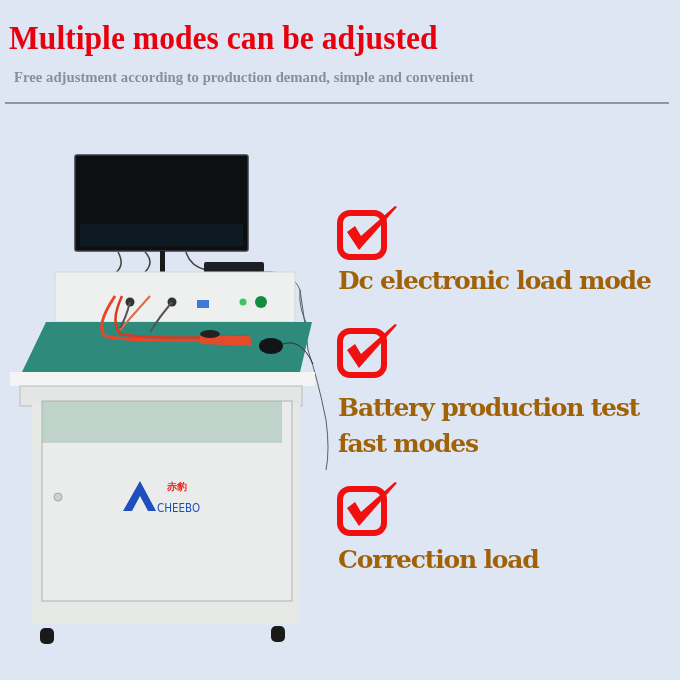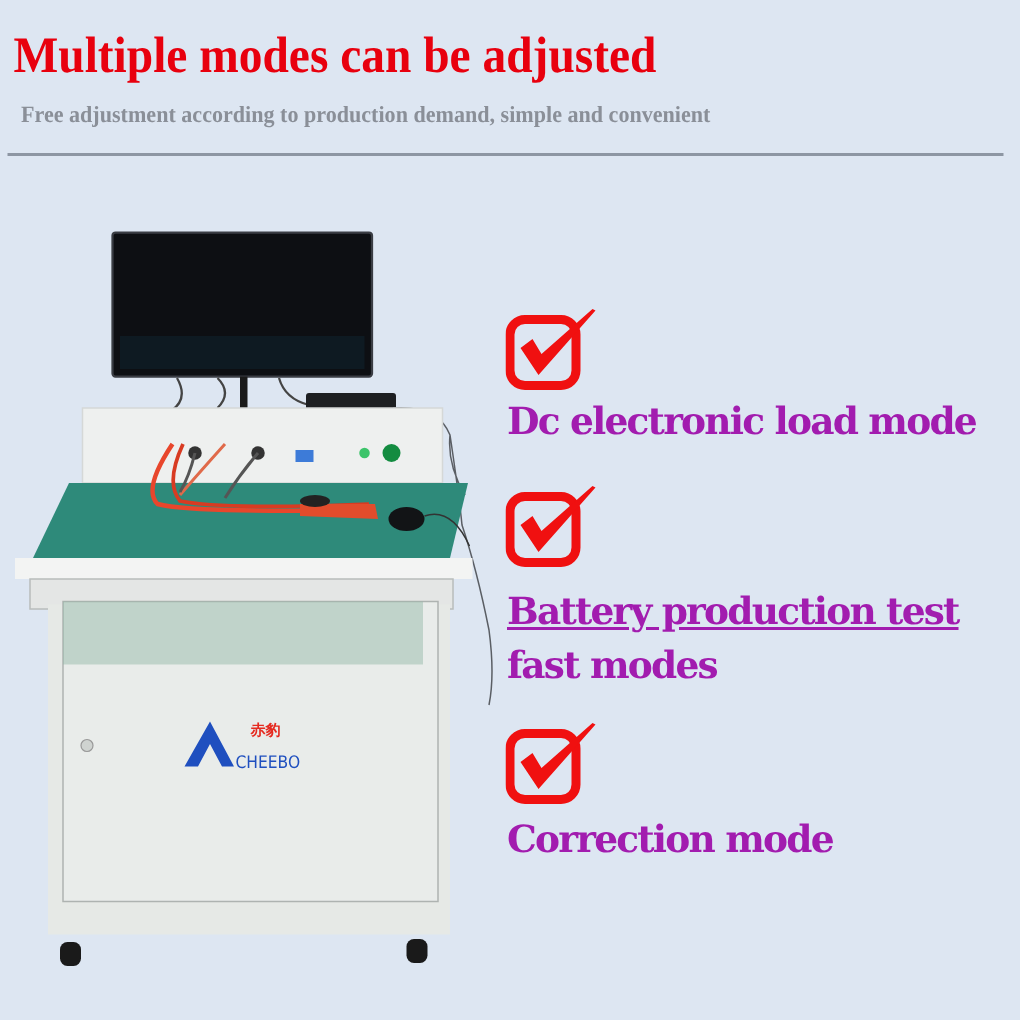--- a/index.html
+++ b/index.html
@@ -24,21 +24,21 @@
   .divider {
     position: absolute; left: 5px; top: 102px; width: 664px; height: 2px;
     background: #8d96a3;
   }
   
   .feature { position: absolute; left: 337px; }
   .check { position: absolute; width: 62px; height: 56px; }
   .feature-label {
     position: absolute; left: 1px; white-space: nowrap;
     font-family: "DejaVu Serif", serif; font-weight: bold;
-    font-size: 25px; color: #a21caf; letter-spacing: -1.2px; line-height: 36px;
+    font-size: 25px; color: #a16207; letter-spacing: -1.2px; line-height: 36px;
   }
   
   .machine { position: absolute; left: 0; top: 0; width: 330px; height: 680px; }
 </style>
 </head>
 <body>
 
 <div class="title">Multiple modes can be adjusted</div>
 <div class="subtitle">Free adjustment according to production demand, simple and convenient</div>
 <div class="divider"></div>
@@ -102,23 +102,23 @@
     <path d="M10 28 L22 46 L60 3 L58 2 L24 32 L18 22 Z" fill="#f01010"></path>
   </svg>
   <div class="feature-label" style="top:63px;">Dc electronic load mode</div>
 </div>
 
 <div class="feature" style="top:318px;">
   <svg class="check" style="left:0;top:4px;" viewBox="0 0 62 56">
     <rect x="3" y="9" width="44" height="44" rx="10" fill="none" stroke="#f01010" stroke-width="6"></rect>
     <path d="M10 28 L22 46 L60 3 L58 2 L24 32 L18 22 Z" fill="#f01010"></path>
   </svg>
-  <div class="feature-label" style="top:72px;text-decoration:underline;">Battery production test</div>
+  <div class="feature-label" style="top:72px;">Battery production test</div>
   <div class="feature-label" style="top:108px;">fast modes</div>
 </div>
 
 <div class="feature" style="top:476px;">
   <svg class="check" style="left:0;top:4px;" viewBox="0 0 62 56">
     <rect x="3" y="9" width="44" height="44" rx="10" fill="none" stroke="#f01010" stroke-width="6"></rect>
     <path d="M10 28 L22 46 L60 3 L58 2 L24 32 L18 22 Z" fill="#f01010"></path>
   </svg>
-  <div class="feature-label" style="top:66px;">Correction mode</div>
+  <div class="feature-label" style="top:66px;">Correction load</div>
 </div>
 
 </body></html>

